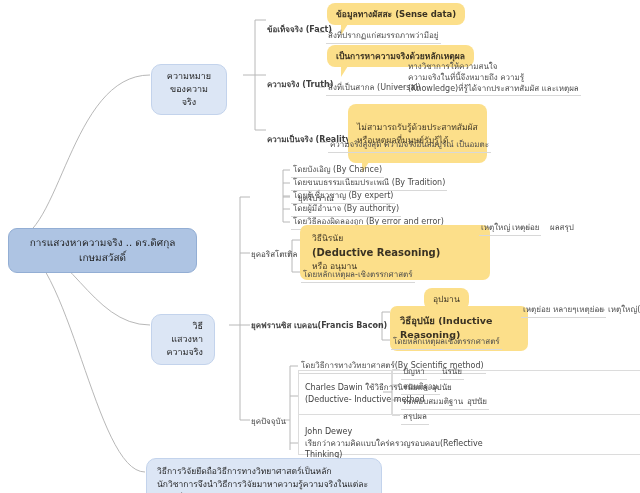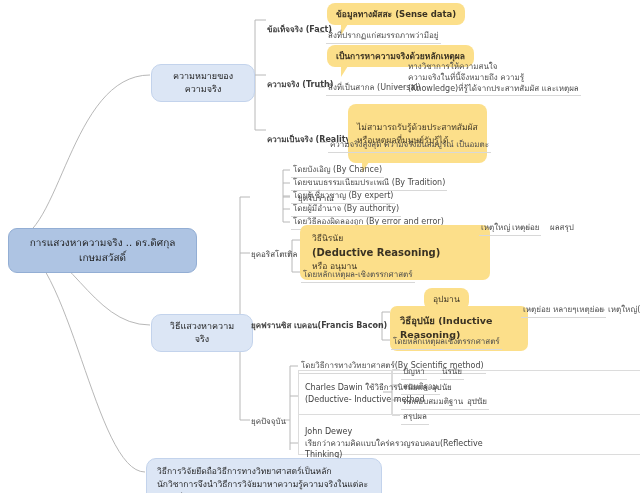--- a/index.html
+++ b/index.html
@@ -207,21 +207,21 @@
       <path d="M392 385 L400 385"></path>
       <path d="M392 400 L400 400"></path>
       <path d="M392 415 L400 415"></path>
       <path d="M447 370 L458 370"></path>
       <path d="M470 400 L482 400"></path>
     </g>
   </svg>
 
   <div class="node blue-pill root" style="left:8px; top:228px; width:189px;">การแสวงหาความจริง .. ดร.ดิศกุล เกษมสวัสดิ์</div>
 
-  <div class="node blue-pill mid" style="left:151px; top:64px; width:104px;">ความหมายของความจริง</div>
+  <div class="node blue-pill mid" style="left:151px; top:64px; width:76px;">ความหมายของความจริง</div>
 
   <div class="label bold" style="left:267px; top:24px;">ข้อเท็จจริง (Fact)</div>
 
   <div class="callout bold-line" style="left:327px; top:3px;">
     <b>ข้อมูลทางผัสสะ (Sense data)</b>
     <span class="tail"></span>
   </div>
 
   <div class="leaf" style="left:326px; top:30px;">สิ่งที่ปรากฏแก่สมรรถภาพว่ามีอยู่</div>
 
@@ -241,21 +241,21 @@
   <div class="label bold" style="left:267px; top:134px;">ความเป็นจริง (Reality)</div>
 
   <div class="callout" style="left:348px; top:104px; white-space:pre-line;">
     <span>ไม่สามารถรับรู้ด้วยประสาทสัมผัส
 หรือเหตุผลที่มนุษย์รับรู้ได้</span>
     <span class="tail"></span>
   </div>
 
   <div class="leaf" style="left:328px; top:139px;">ความจริงสูงสุด ความจริงอันสมบูรณ์ เป็นอมตะ</div>
 
-  <div class="node blue-pill mid" style="left:151px; top:314px; width:102px;">วิธีแสวงหาความจริง</div>
+  <div class="node blue-pill mid" style="left:151px; top:314px; width:64px;text-align:right;">วิธีแสวงหาความจริง</div>
 
   <div class="label" style="left:251px; top:193px;margin-left:47px;">ยุคโบราณ</div>
 
   <div class="leaf" style="left:291px; top:164px;text-align:right;">โดยบังเอิญ (By Chance)</div>
   <div class="leaf" style="left:291px; top:177px;">โดยขนบธรรมเนียมประเพณี (By Tradition)</div>
   <div class="leaf" style="left:291px; top:203px;">โดยผู้มีอำนาจ (By authority)</div>
   <div class="leaf" style="left:291px; top:190px;">โดยผู้เชี่ยวชาญ (By expert)</div>
   <div class="leaf" style="left:291px; top:216px;">โดยวิธีลองผิดลองถูก (By error and error)</div>
 
   <div class="label" style="left:251px; top:249px;">ยุคอริสโตเติล</div>

